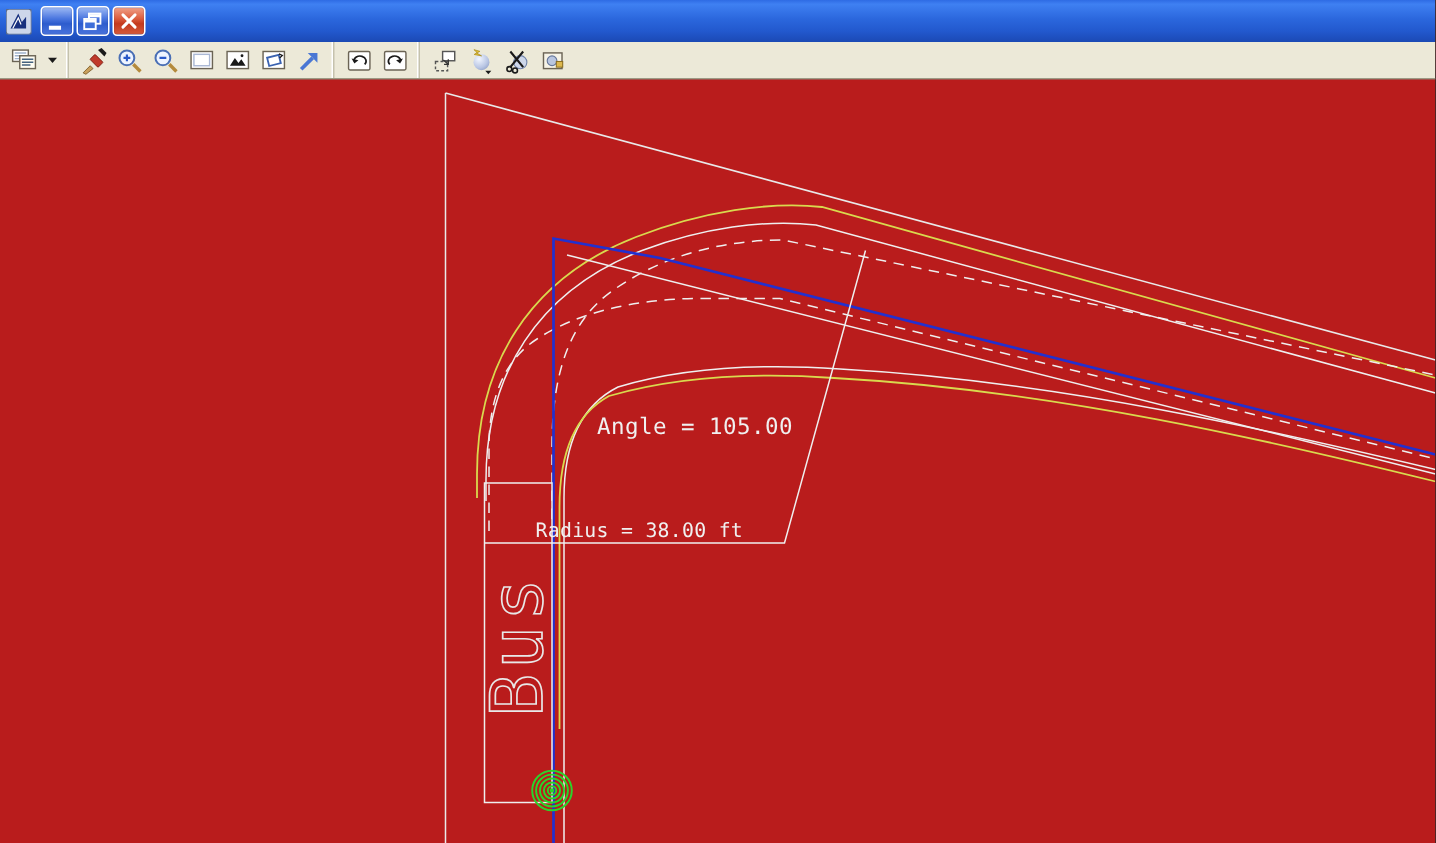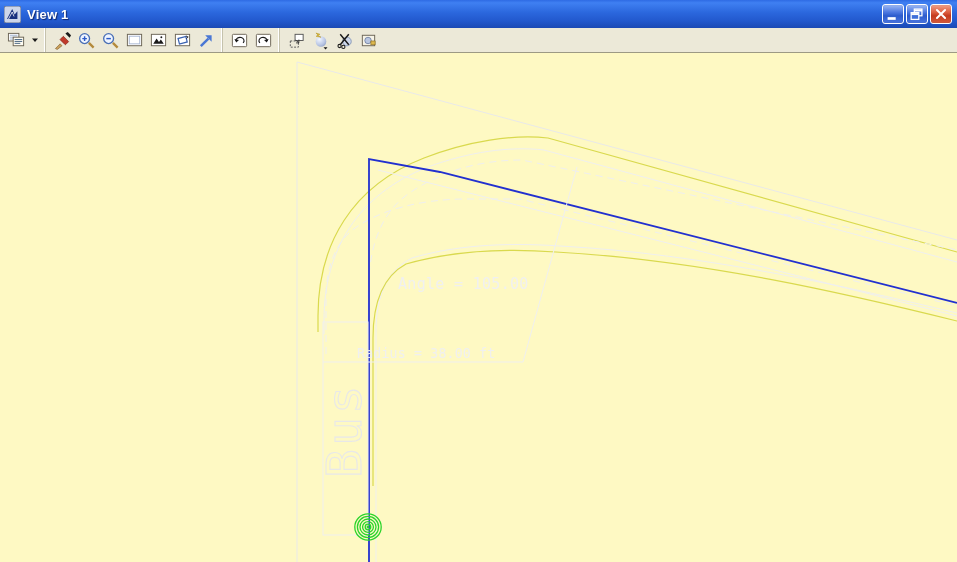--- a/index.html
+++ b/index.html
@@ -61,21 +61,20 @@
 <div class="window">
 
   <div class="titlebar">
     <span class="app-icon">
       <svg viewBox="0 0 17 17">
         <rect width="17" height="17" rx="2" fill="#cdd6ea" stroke="#5a6b8c" stroke-width="1"></rect>
         <path d="M3 13 L8.2 3 L10.6 8.6 L13.4 5.2 V13 Z" fill="#18307e"></path>
         <path d="M4.5 13 L8.2 6 L10 10.4" fill="none" stroke="#fff" stroke-width="0.8"></path>
       </svg>
     </span>
-    <span class="title-text">View 1</span>
     <span class="win-buttons">
       <button class="win-btn" title="Minimize">
         <svg viewBox="0 0 22 20">
             <rect x="5" y="13.5" width="9" height="3" fill="#fff"></rect>
           </svg>
       </button>
       <button class="win-btn" title="Restore">
         <svg viewBox="0 0 22 20">
           <rect x="8" y="4.5" width="8.5" height="7.5" fill="none" stroke="#fff" stroke-width="1.4"></rect>
           <path d="M8 6.1 h8.5" stroke="#fff" stroke-width="2.2"></path>
@@ -205,21 +204,21 @@
         <button class="tb-btn">
           <svg viewBox="0 0 20 20">
             <rect x="3.5" y="4.5" width="13" height="11" fill="#f6f3e6" stroke="#6b6455"></rect>
             <circle cx="9.5" cy="10" r="3.4" fill="#b9c6e0" stroke="#66779a" stroke-width="0.8"></circle>
             <rect x="12.5" y="10.5" width="4.5" height="4" fill="#ddb84e" stroke="#8a6d1f" stroke-width="0.7"></rect>
           </svg>
         </button>
       </div>
     </div>
 
-  <div class="canvas" style="background: #fef9c3; text-align: center;">
+  <div class="canvas" style="background: #b91c1c; text-align: center;">
     <svg viewBox="0 53 957 509">
 
       <path d="M297 62 V562" fill="none" stroke-width="1" stroke="#e9e9e9"></path>
       <path d="M297 62 L957 240" fill="none" stroke-width="1" stroke="#e9e9e9"></path>
 
       <path d="M318 332 V316 C318 244 352 186 424 158 C468 141 514 134 548 138 L957 252" fill="none" stroke-width="1.2" stroke="#d9d94e"></path>
       <path d="M324 334 V320 C324 250 358 194 428 167 C468 152 510 146 544 150 L957 262" fill="none" stroke-width="1" stroke="#efefef"></path>
 
       <path d="M368 346 V298 C368 248 380 214 408 194 C442 170 482 160 522 160 L957 250" fill="none" stroke-width="1" stroke-dasharray="7 5" stroke="#efefef"></path>
       <path d="M326 354 V298 C326 266 336 240 358 226 C384 209 420 200 462 199 L520 199 L957 306" fill="none" stroke-width="1" stroke-dasharray="7 5" stroke="#efefef"></path>

